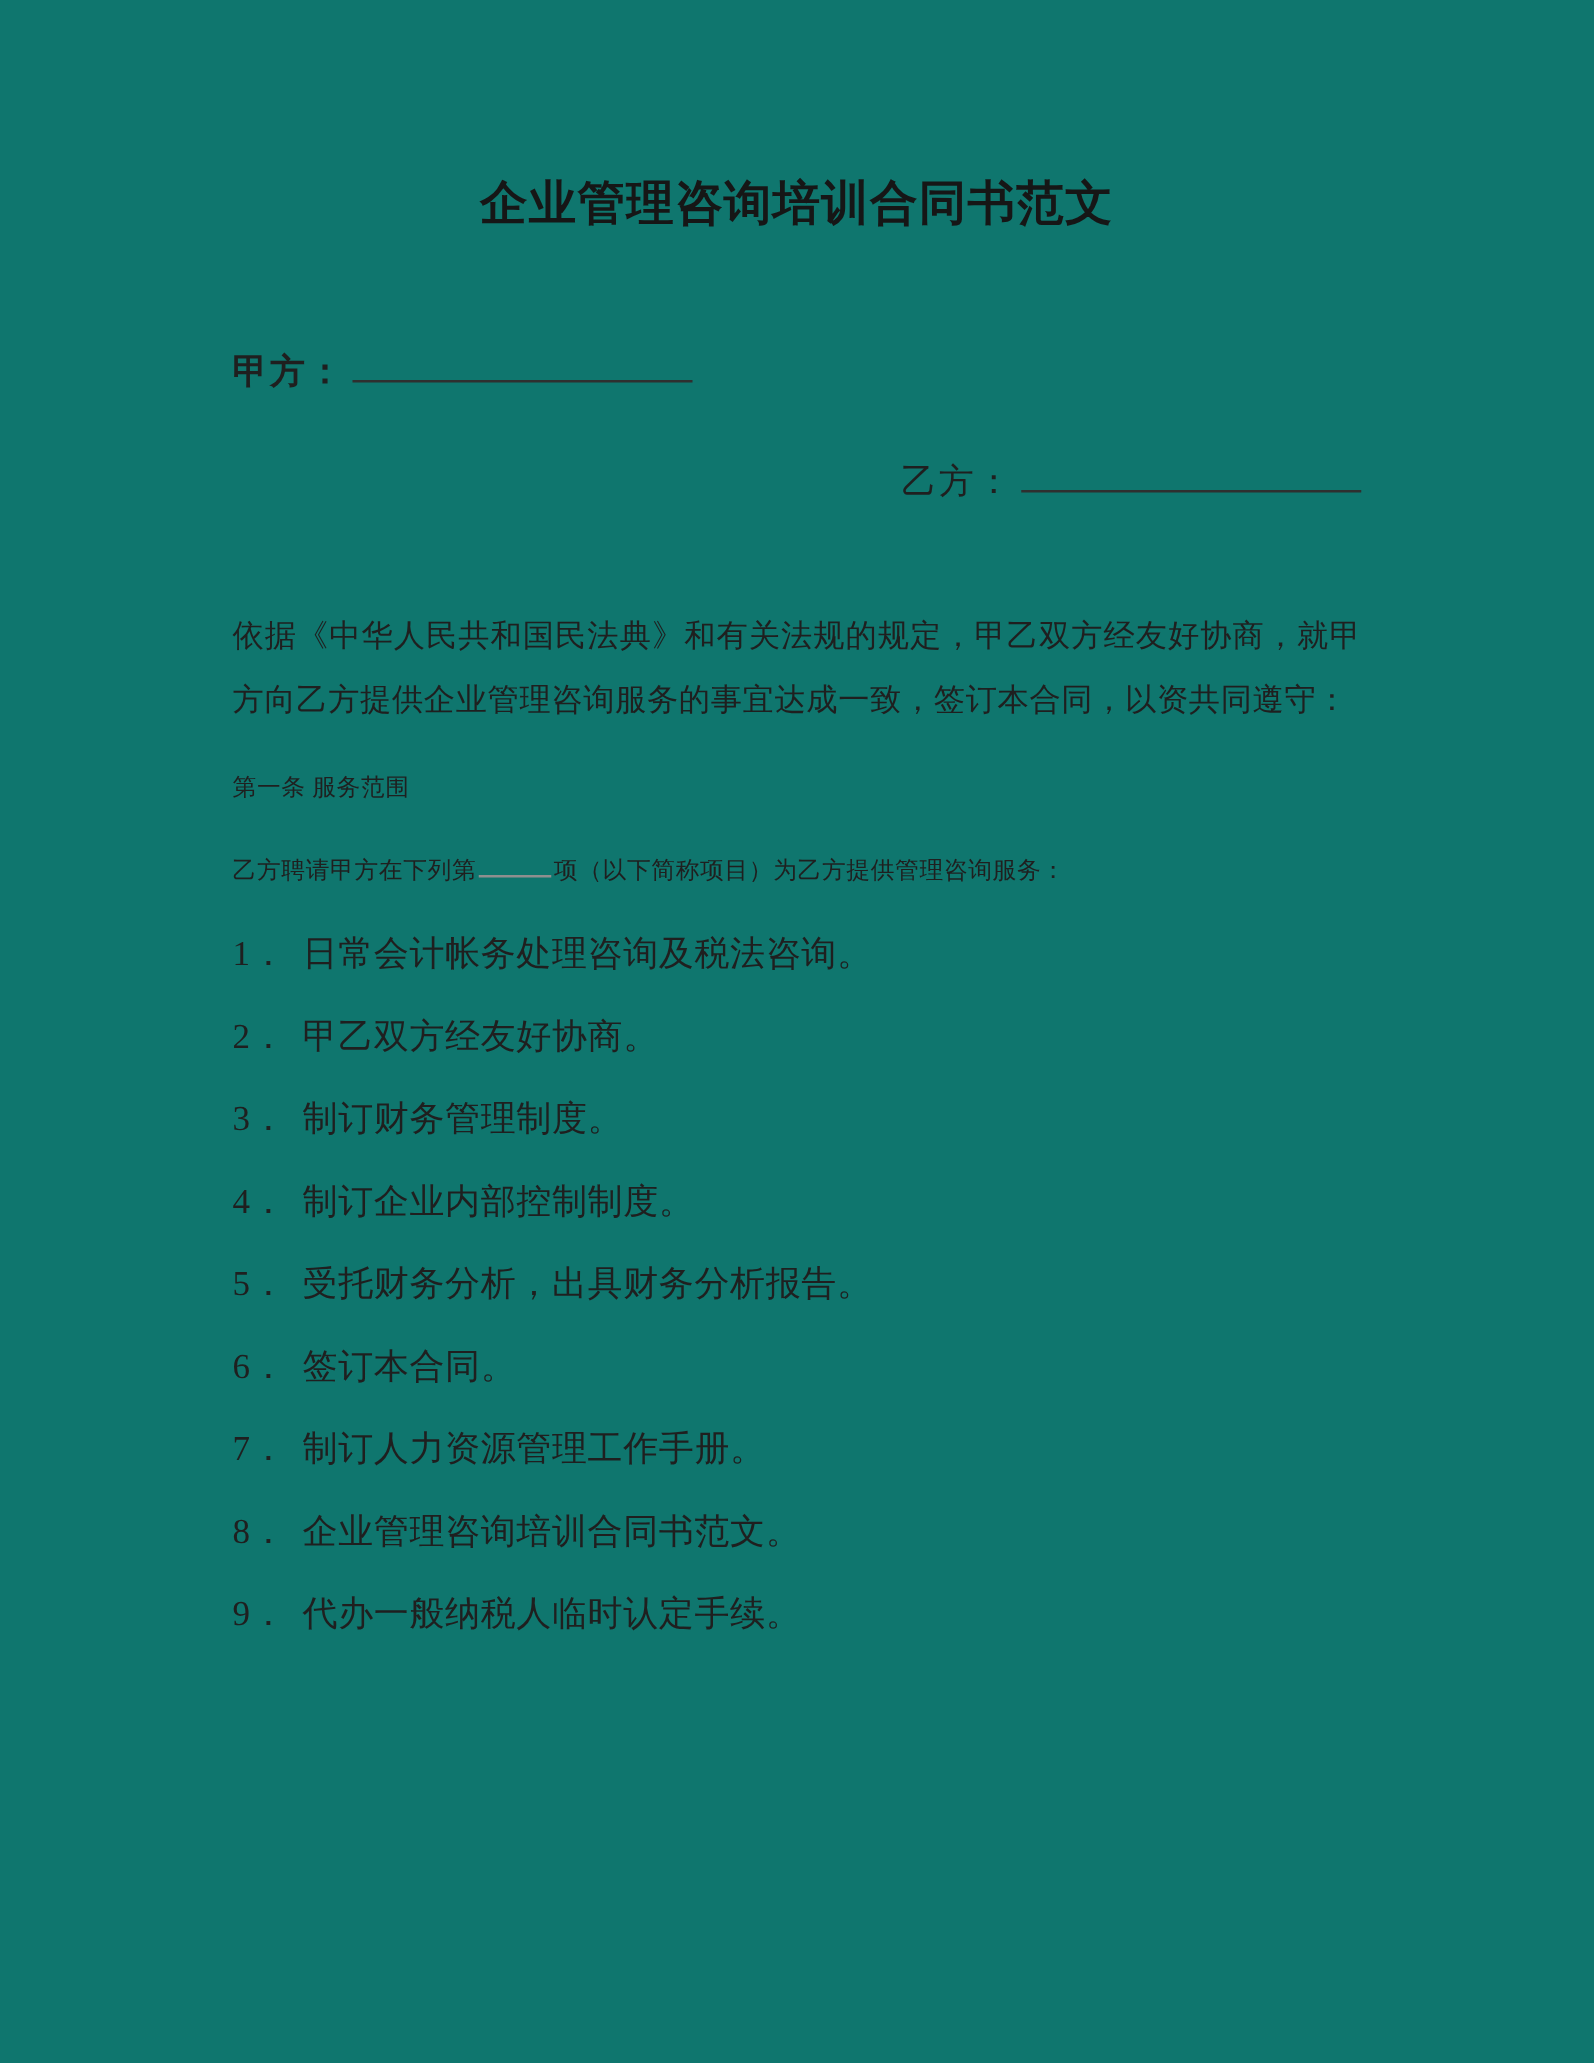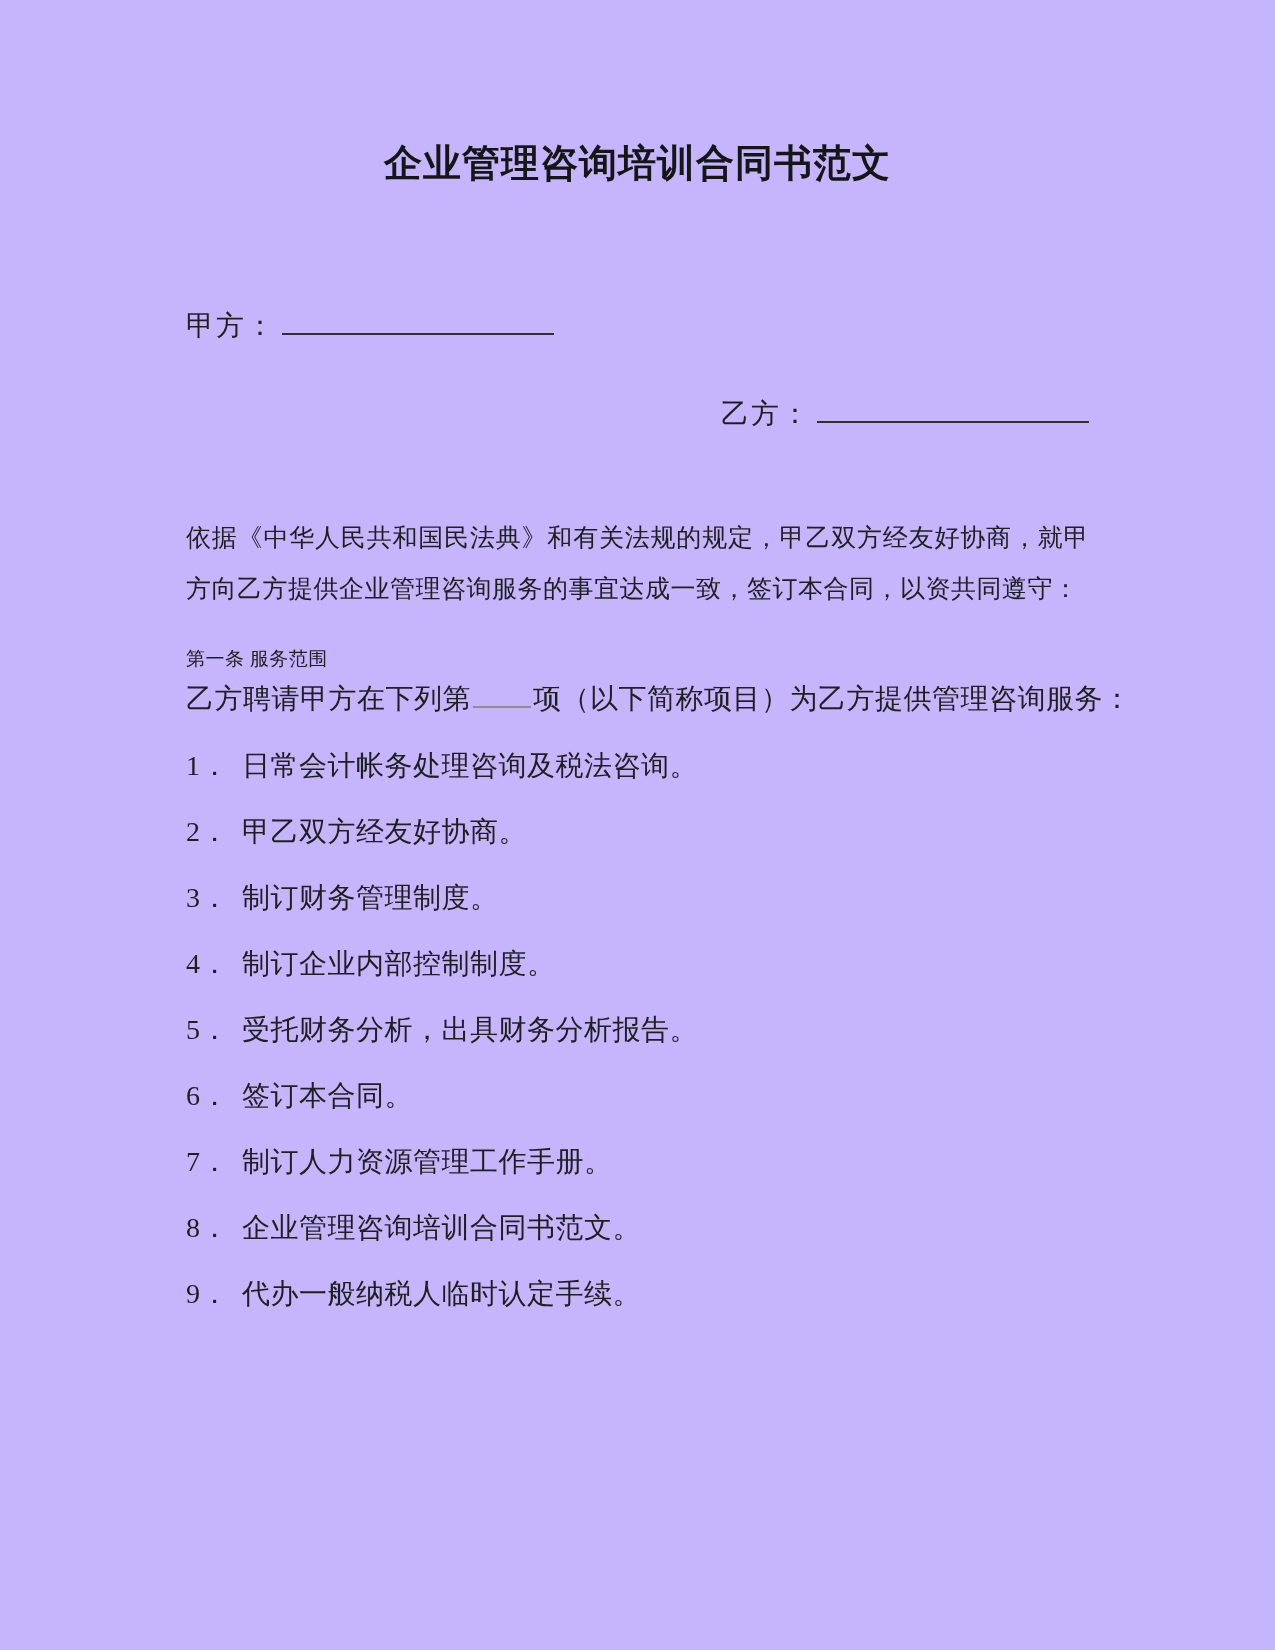--- a/index.html
+++ b/index.html
@@ -4,21 +4,21 @@
 <style>
   html, body {
     margin: 0;
     padding: 0;
     background: #ffffff;
   }
   .page {
     position: relative;
     width: 1275px;
     height: 1650px;
-    background: #c4b5fd;
+    background: #0f766e;
     color: #1f1f1f;
     font-family: "Liberation Serif", "DejaVu Serif", serif;
     overflow: hidden;
     box-sizing: border-box;
   }
   .content {
     padding: 0 186px;
     box-sizing: border-box;
   }
   .doc-title {
@@ -30,21 +30,21 @@
     text-align: center;
     letter-spacing: 1px;
     color: #161616;
   }
   .party-row {
     font-size: 28px;
     line-height: 40px;
     letter-spacing: 2px;
     white-space: nowrap;
   }
-  .party-a { margin-top: 116px; }
+  .party-a { margin-top: 88px; font-weight: bold; }
   .party-b { margin-top: 48px; text-align: right; }
   .blank {
     display: inline-block;
     border-bottom: 2px solid #2f2f2f;
     height: 0.05em;
     vertical-align: baseline;
   }
   .party-blank {
     width: 272px;
     margin-left: 6px;
@@ -56,21 +56,22 @@
     text-align: justify;
     letter-spacing: 0.5px;
   }
   .section-heading {
     margin-top: 14px;
     font-size: 19px;
     line-height: 40px;
     letter-spacing: 0.5px;
   }
   .hire-line {
-    font-size: 28px;
+    margin-top: 26px;
+    font-size: 19px;
     line-height: 40px;
     letter-spacing: 0.5px;
     white-space: nowrap;
   }
   .hire-blank {
     width: 58px;
     border-bottom-color: #8f8f8f;
     margin: 0 2px;
   }
   .item-row {

